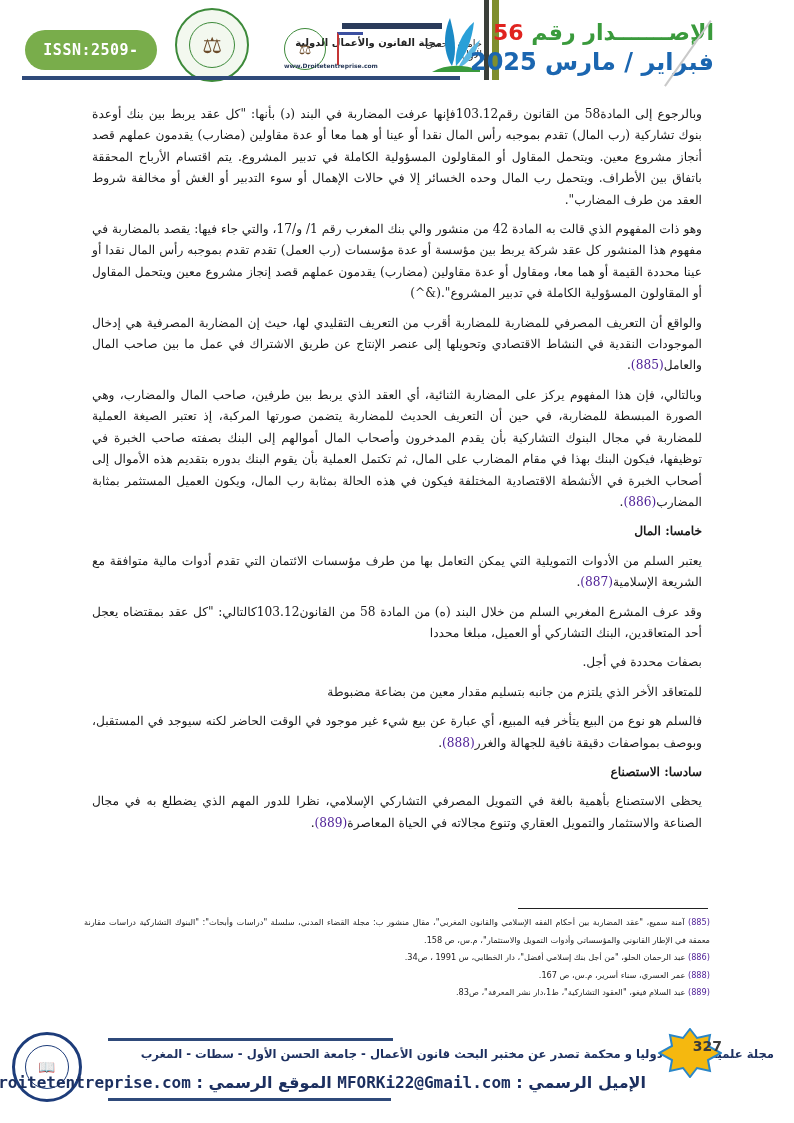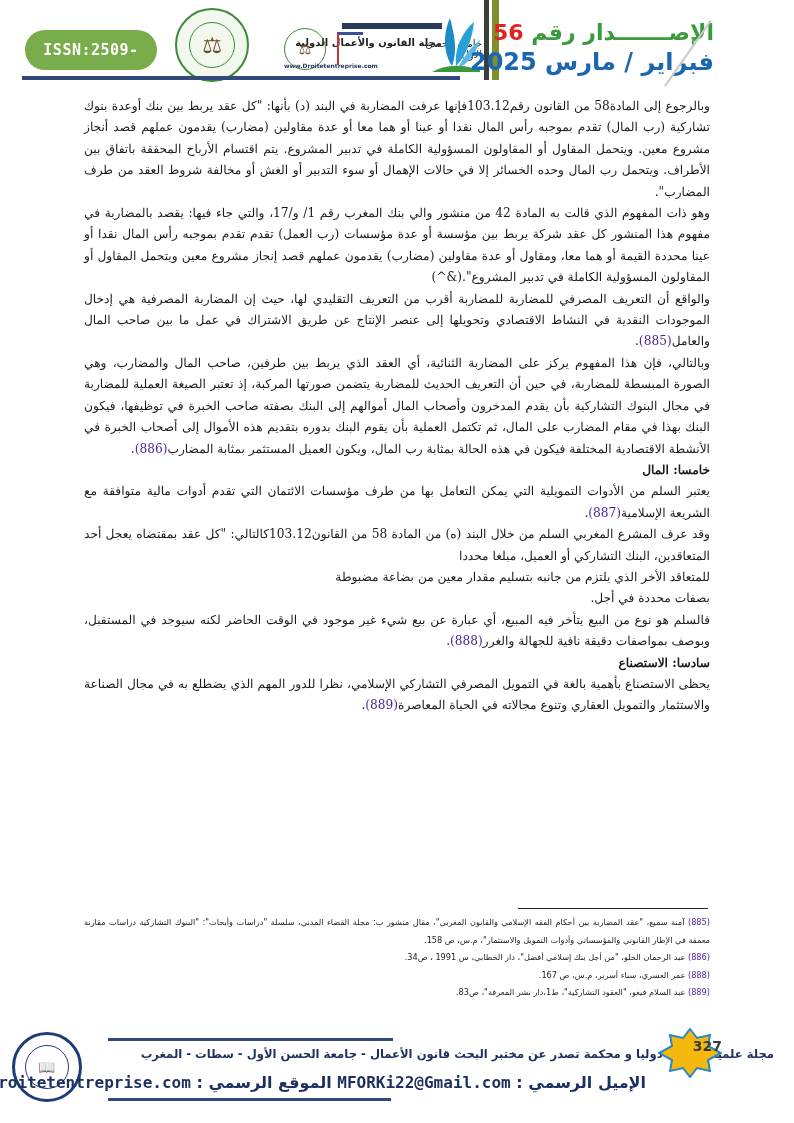--- a/index.html
+++ b/index.html
@@ -38,21 +38,21 @@
   .issue-num { color: #e0231f; }
   .issue-date {
     position: absolute; right: 80px; top: 48px; direction: rtl; font-size: 24px; font-weight: bold; color: #1b66b0; white-space: nowrap;
   }
   .diag-line { position: absolute; left: 710px; top: 20px; width: 2px; height: 80px; background: #c9c9c9; transform: rotate(35deg); transform-origin: top left; }
 
   .content {
     position: absolute; left: 84px; top: 96px; width: 626px; direction: rtl; text-align: justify;
     font-family: "DejaVu Serif", serif; font-size: 12.2px; line-height: 21.4px;
   }
-  .content p { margin: 0; }
+  .content p { margin: 8px; }
   .content .h { font-weight: bold; }
   .ref { color: #4c1d95; }
 
   .fn-rule { position: absolute; left: 518px; top: 908px; width: 190px; height: 1px; background: #222; }
   .footnotes {
     position: absolute; left: 84px; top: 914px; width: 626px; direction: rtl; text-align: justify;
     font-family: "DejaVu Sans", sans-serif; font-size: 8.2px; line-height: 17.5px; color: #222;
   }
   .footnotes p { margin: 0; }
 
@@ -113,22 +113,22 @@
 </div>
 
 <div class="content">
   <p><span>وبالرجوع إلى المادة58 من القانون رقم103.12فإنها عرفت المضاربة في البند (د) بأنها: "كل عقد يربط بين بنك أوعدة بنوك تشاركية (رب المال) تقدم بموجبه رأس المال نقدا أو عينا أو هما معا أو عدة مقاولين (مضارب) يقدمون عملهم قصد أنجاز مشروع معين. ويتحمل المقاول أو المقاولون المسؤولية الكاملة في تدبير المشروع. يتم اقتسام الأرباح المحققة باتفاق بين الأطراف. ويتحمل رب المال وحده الخسائر إلا في حالات الإهمال أو سوء التدبير أو الغش أو مخالفة شروط العقد من طرف المضارب".</span></p>
   <p><span>وهو ذات المفهوم الذي قالت به المادة 42 من منشور والي بنك المغرب رقم 1/ و/17، والتي جاء فيها: يقصد بالمضاربة في مفهوم هذا المنشور كل عقد شركة يربط بين مؤسسة أو عدة مؤسسات (رب العمل) تقدم تقدم بموجبه رأس المال نقدا أو عينا محددة القيمة أو هما معا، ومقاول أو عدة مقاولين (مضارب) يقدمون عملهم قصد إنجاز مشروع معين ويتحمل المقاول أو المقاولون المسؤولية الكاملة في تدبير المشروع".(&amp;^)</span></p>
   <p><span>والواقع أن التعريف المصرفي للمضاربة للمضاربة أقرب من التعريف التقليدي لها، حيث إن المضاربة المصرفية هي إدخال الموجودات النقدية في النشاط الاقتصادي وتحويلها إلى عنصر الإنتاج عن طريق الاشتراك في عمل ما بين صاحب المال والعامل</span><span class="ref">(885)</span>.</p>
   <p><span>وبالتالي، فإن هذا المفهوم يركز على المضاربة الثنائية، أي العقد الذي يربط بين طرفين، صاحب المال والمضارب، وهي الصورة المبسطة للمضاربة، في حين أن التعريف الحديث للمضاربة يتضمن صورتها المركبة، إذ تعتبر الصيغة العملية للمضاربة في مجال البنوك التشاركية بأن يقدم المدخرون وأصحاب المال أموالهم إلى البنك بصفته صاحب الخبرة في توظيفها، فيكون البنك بهذا في مقام المضارب على المال، ثم تكتمل العملية بأن يقوم البنك بدوره بتقديم هذه الأموال إلى أصحاب الخبرة في الأنشطة الاقتصادية المختلفة فيكون في هذه الحالة بمثابة رب المال، ويكون العميل المستثمر بمثابة المضارب</span><span class="ref">(886)</span>.</p>
   <p class="h">خامسا: المال</p>
   <p><span>يعتبر السلم من الأدوات التمويلية التي يمكن التعامل بها من طرف مؤسسات الائتمان التي تقدم أدوات مالية متوافقة مع الشريعة الإسلامية</span><span class="ref">(887)</span>.</p>
   <p><span>وقد عرف المشرع المغربي السلم من خلال البند (ه) من المادة 58 من القانون103.12كالتالي: "كل عقد بمقتضاه يعجل أحد المتعاقدين، البنك التشاركي أو العميل، مبلغا محددا</span></p>
+  <p><span>بصفات محددة في أجل.</span></p>
   <p><span>للمتعاقد الأخر الذي يلتزم من جانبه بتسليم مقدار معين من بضاعة مضبوطة</span></p>
-  <p><span>بصفات محددة في أجل.</span></p>
   <p><span>فالسلم هو نوع من البيع يتأخر فيه المبيع، أي عبارة عن بيع شيء غير موجود في الوقت الحاضر لكنه سيوجد في المستقبل، وبوصف بمواصفات دقيقة نافية للجهالة والغرر</span><span class="ref">(888)</span>.</p>
   <p class="h">سادسا: الاستصناع</p>
   <p><span>يحظى الاستصناع بأهمية بالغة في التمويل المصرفي التشاركي الإسلامي، نظرا للدور المهم الذي يضطلع به في مجال الصناعة والاستثمار والتمويل العقاري وتنوع مجالاته في الحياة المعاصرة</span><span class="ref">(889)</span>.</p>
 </div>
 
 <div class="fn-rule"></div>
 <div class="footnotes">
   <p><span class="ref">(885)</span> <span>آمنة سميع، "عقد المضاربة بين أحكام الفقه الإسلامي والقانون المغربي"، مقال منشور ب: مجلة القضاء المدني، سلسلة "دراسات وأبحاث": "البنوك التشاركية دراسات مقارنة معمقة في الإطار القانوني والمؤسساتي وأدوات التمويل والاستثمار"، م.س، ص 158.</span></p>
   <p><span class="ref">(886)</span> <span>عبد الرحمان الحلو، "من أجل بنك إسلامي أفضل"، دار الخطابي، س 1991 ، ص34.</span></p>
   <p><span class="ref">(888)</span> <span>عمر العسري، سناء أسرير، م.س، ص 167.</span></p>

